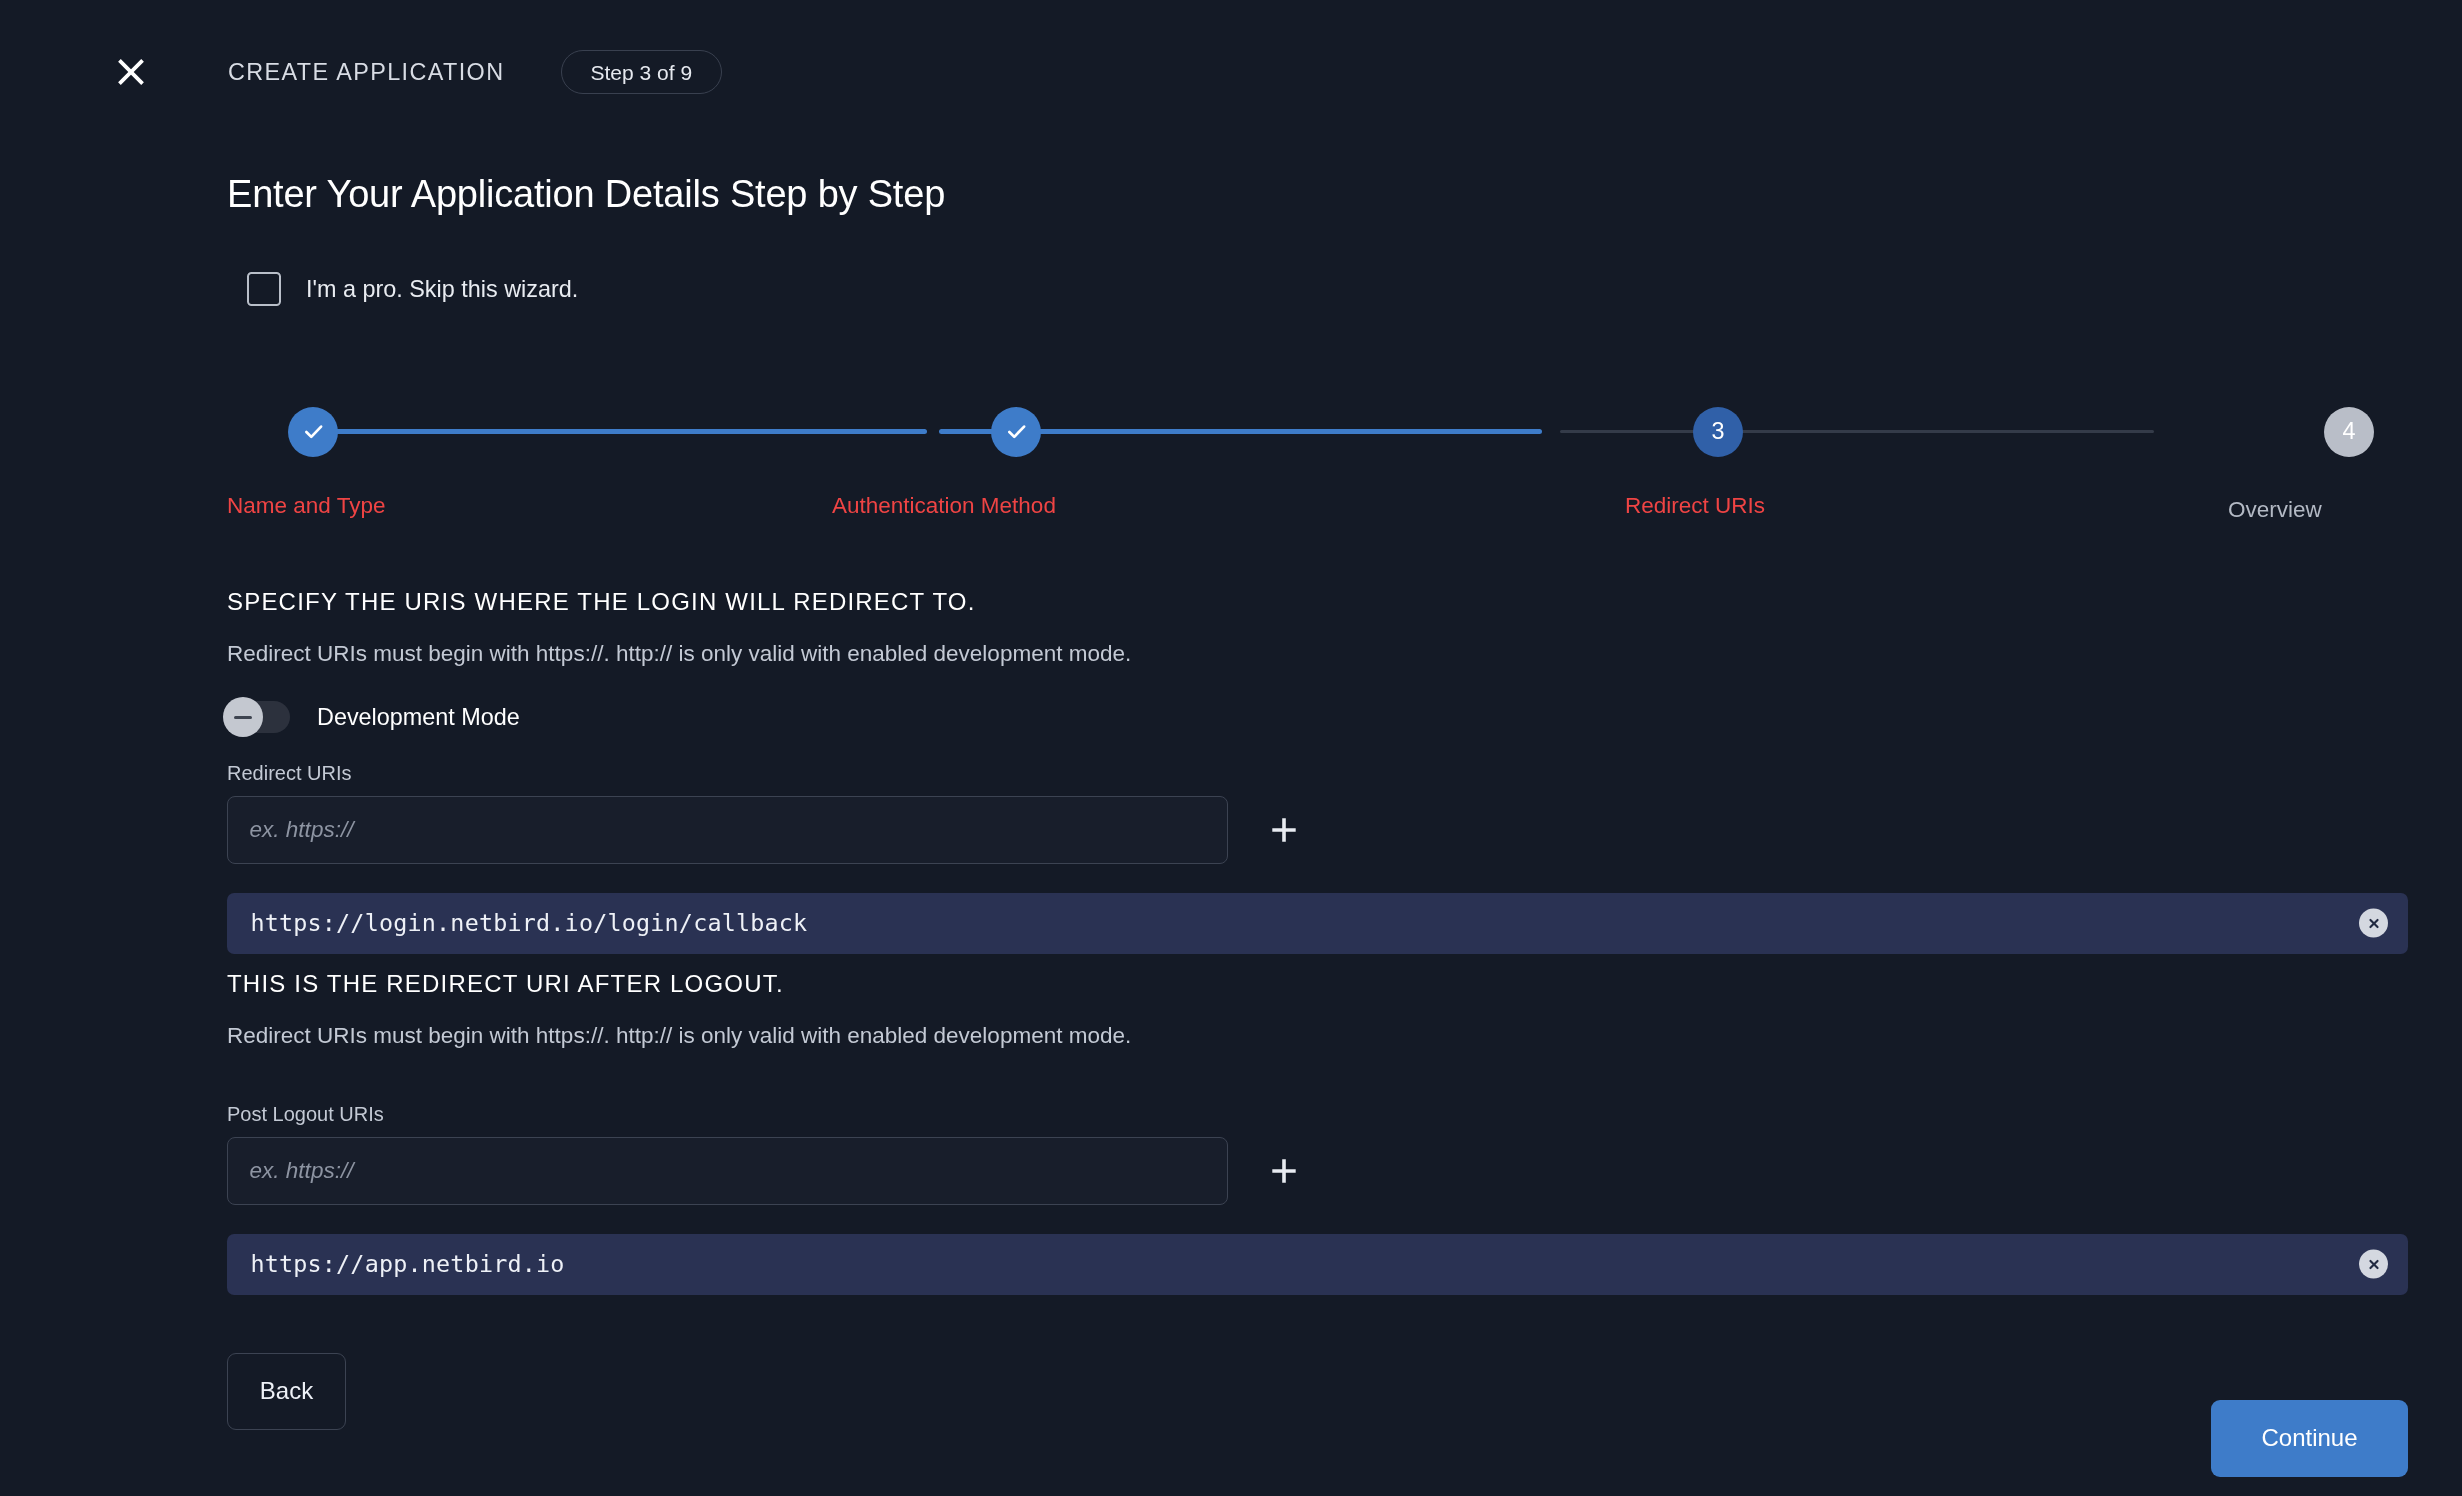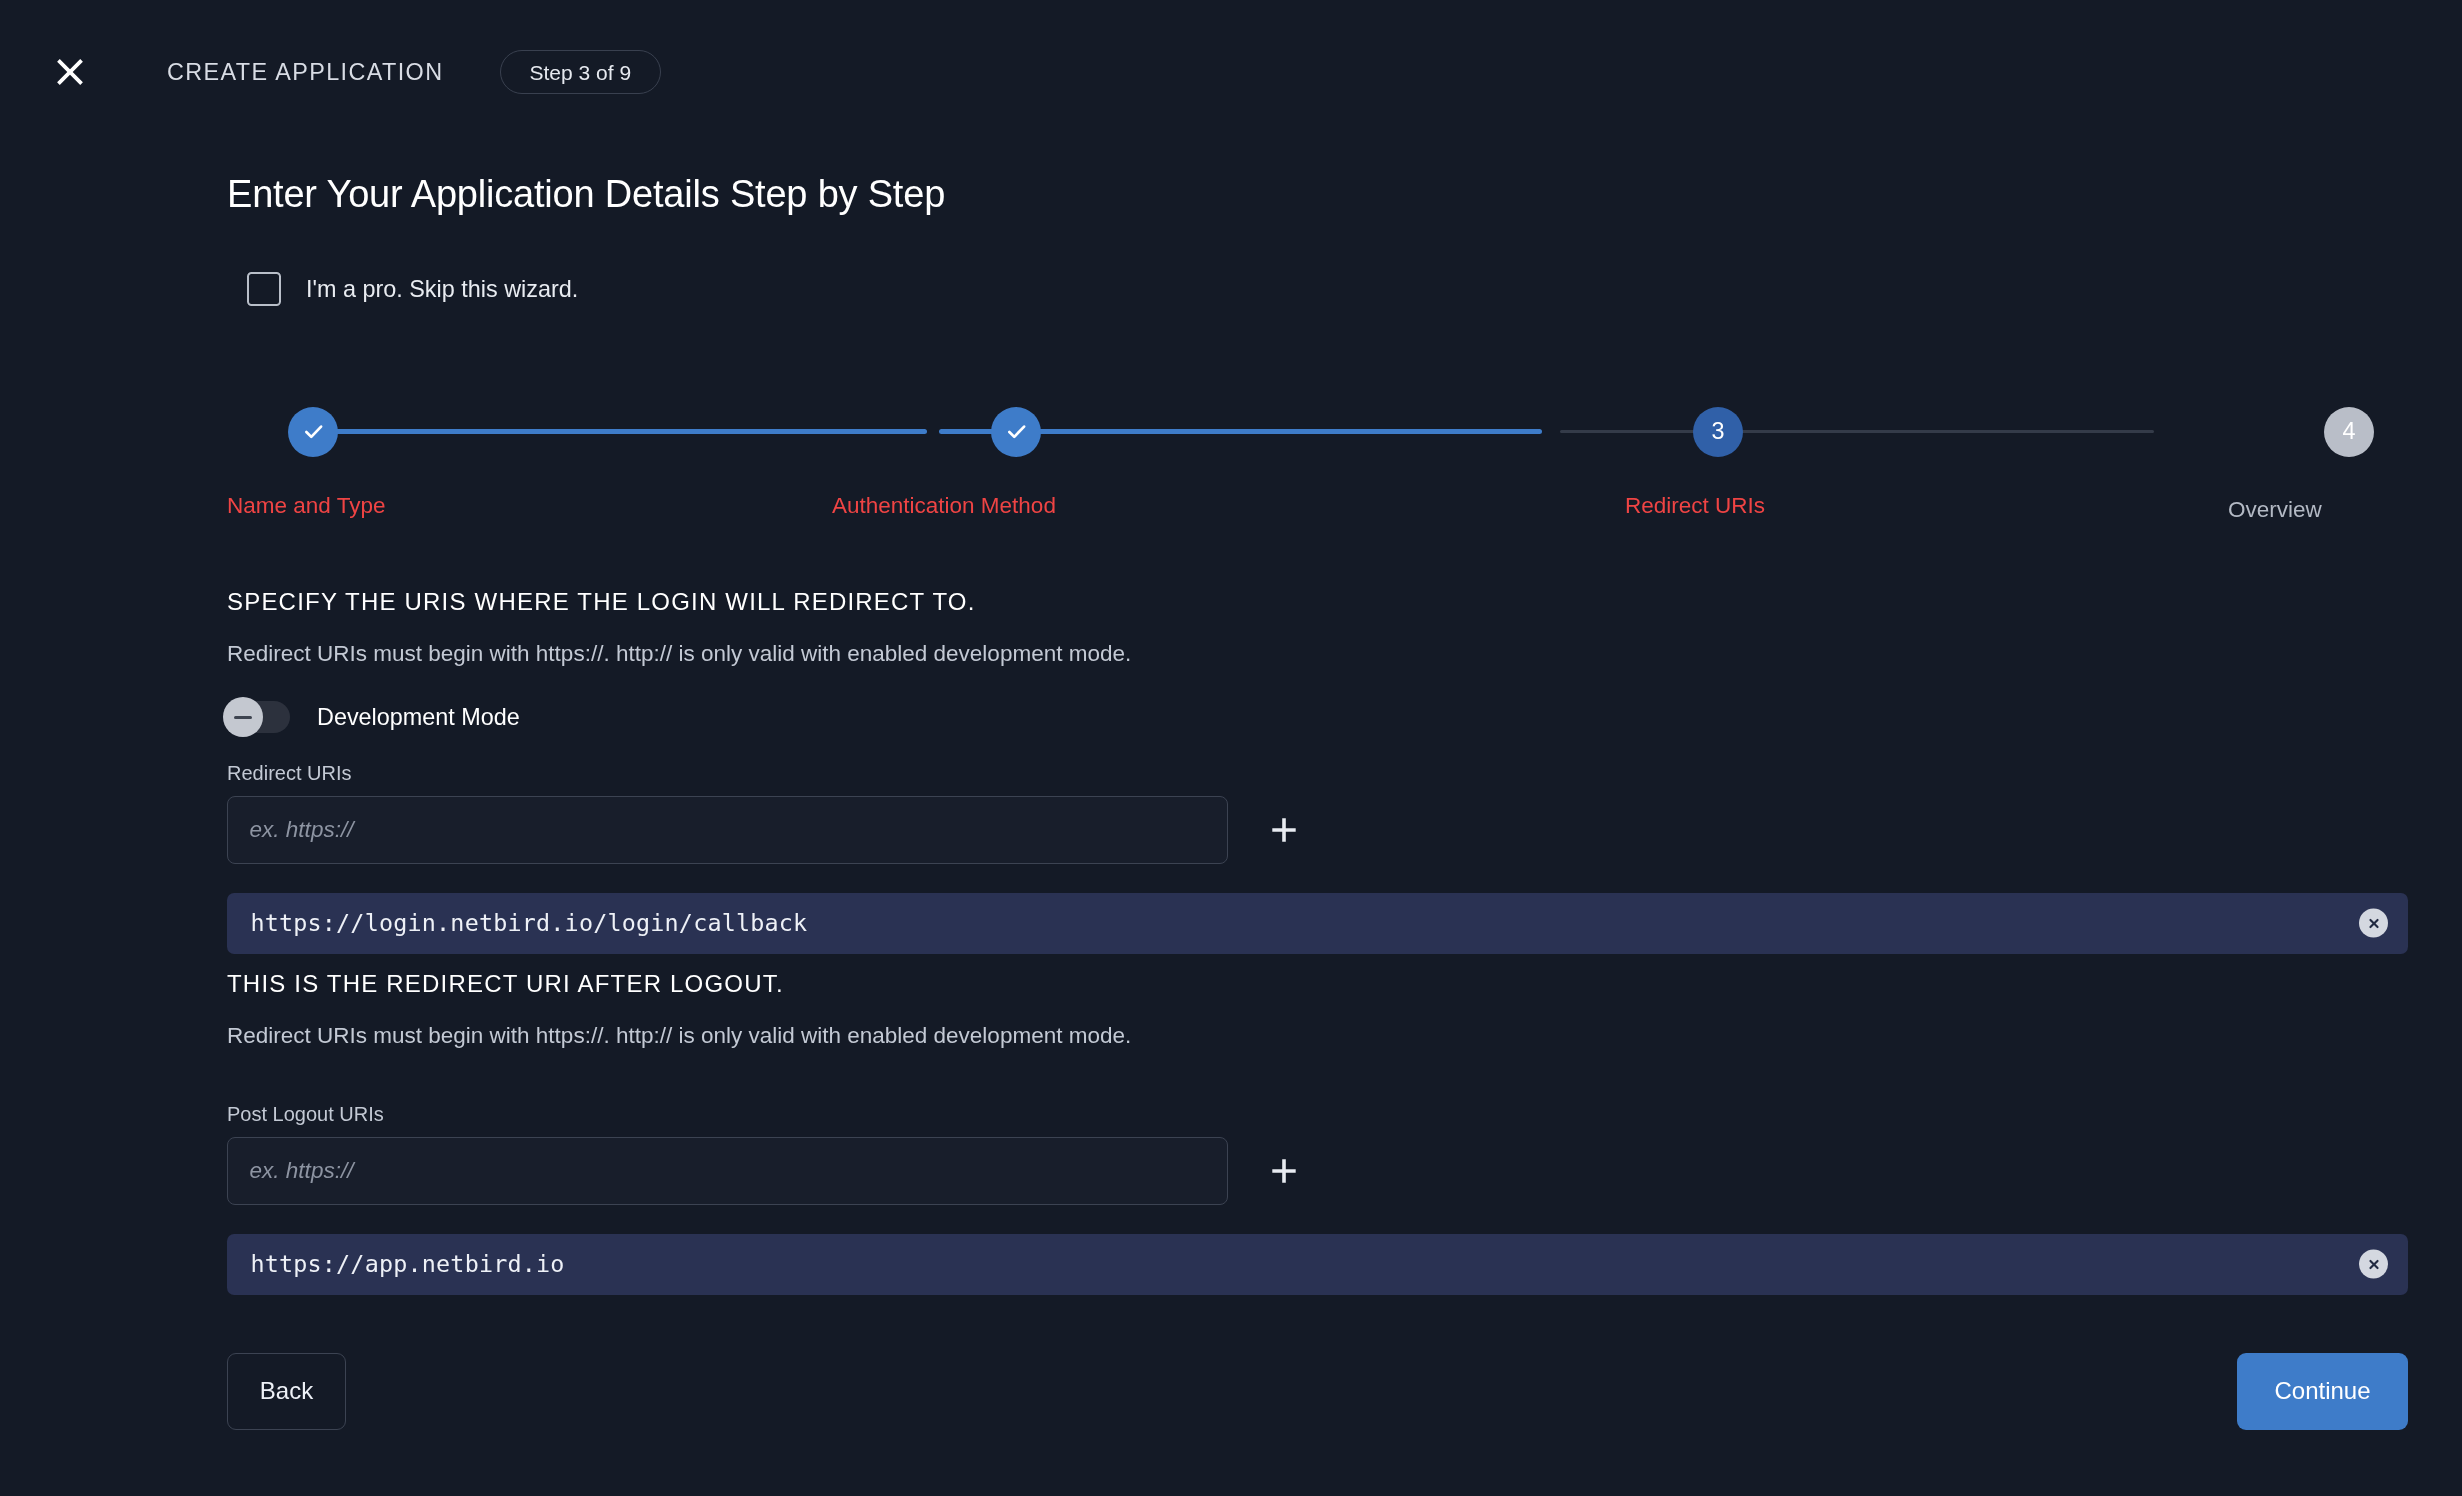--- a/index.html
+++ b/index.html
@@ -20,21 +20,21 @@
   }
 
   
   .topbar {
     position: absolute;
     left: 0; top: 0;
     width: 2462px;
     height: 144px;
     display: flex;
     align-items: center;
-    padding-left: 45px;
+    padding-left: 106px;
     text-align: center;
   }
 
   .close-btn {
     width: 50px; height: 50px;
     display: flex; align-items: center; justify-content: center;
     cursor: pointer;
     flex: 0 0 auto;
   }
   .close-btn svg { display: block; }
@@ -281,24 +281,25 @@
   }
   .btn-back {
     left: 0;
     width: 119px;
     background: transparent;
     border: 0.9px solid #3c4352;
     color: #eef1f7;
   }
   .btn-continue {
     right: 0;
-    width: 171px;
+    width: 197px;
     background: #3e7cc9;
     border: none;
     color: #ffffff;
+    margin-top: 47px;
   }
 </style>
 </head>
 <body>
 
 <div class="page">
 
   <div class="topbar">
     <div class="close-btn">
       <svg width="32" height="32" viewBox="0 0 36 36" aria-hidden="true">

